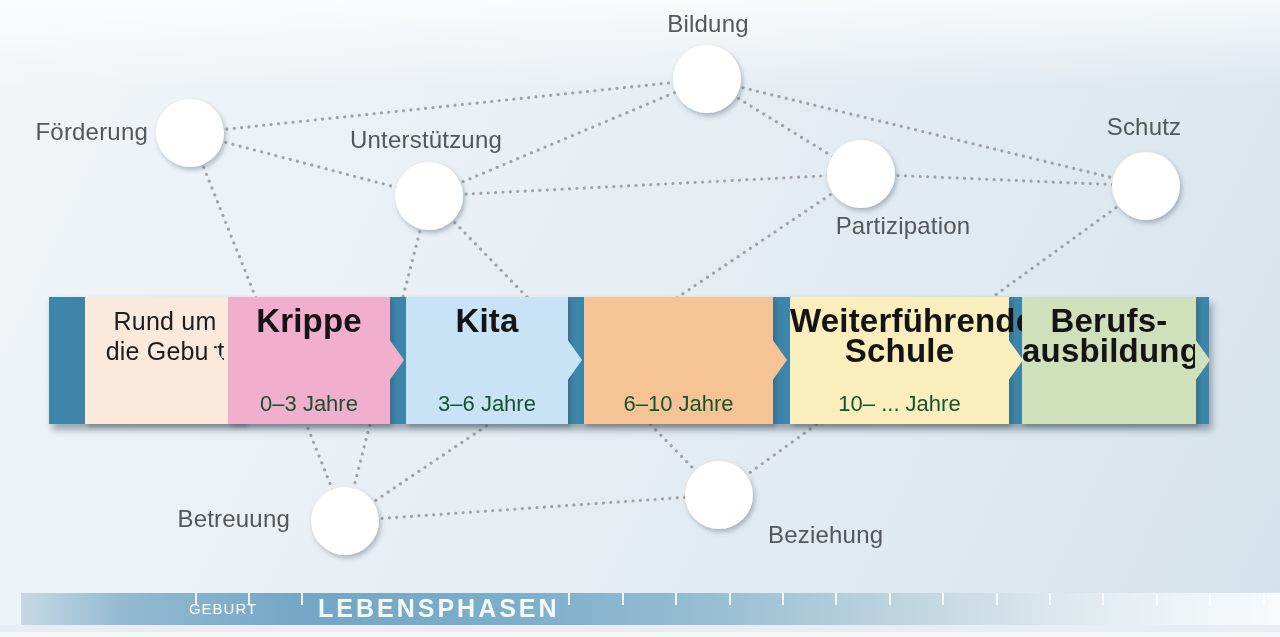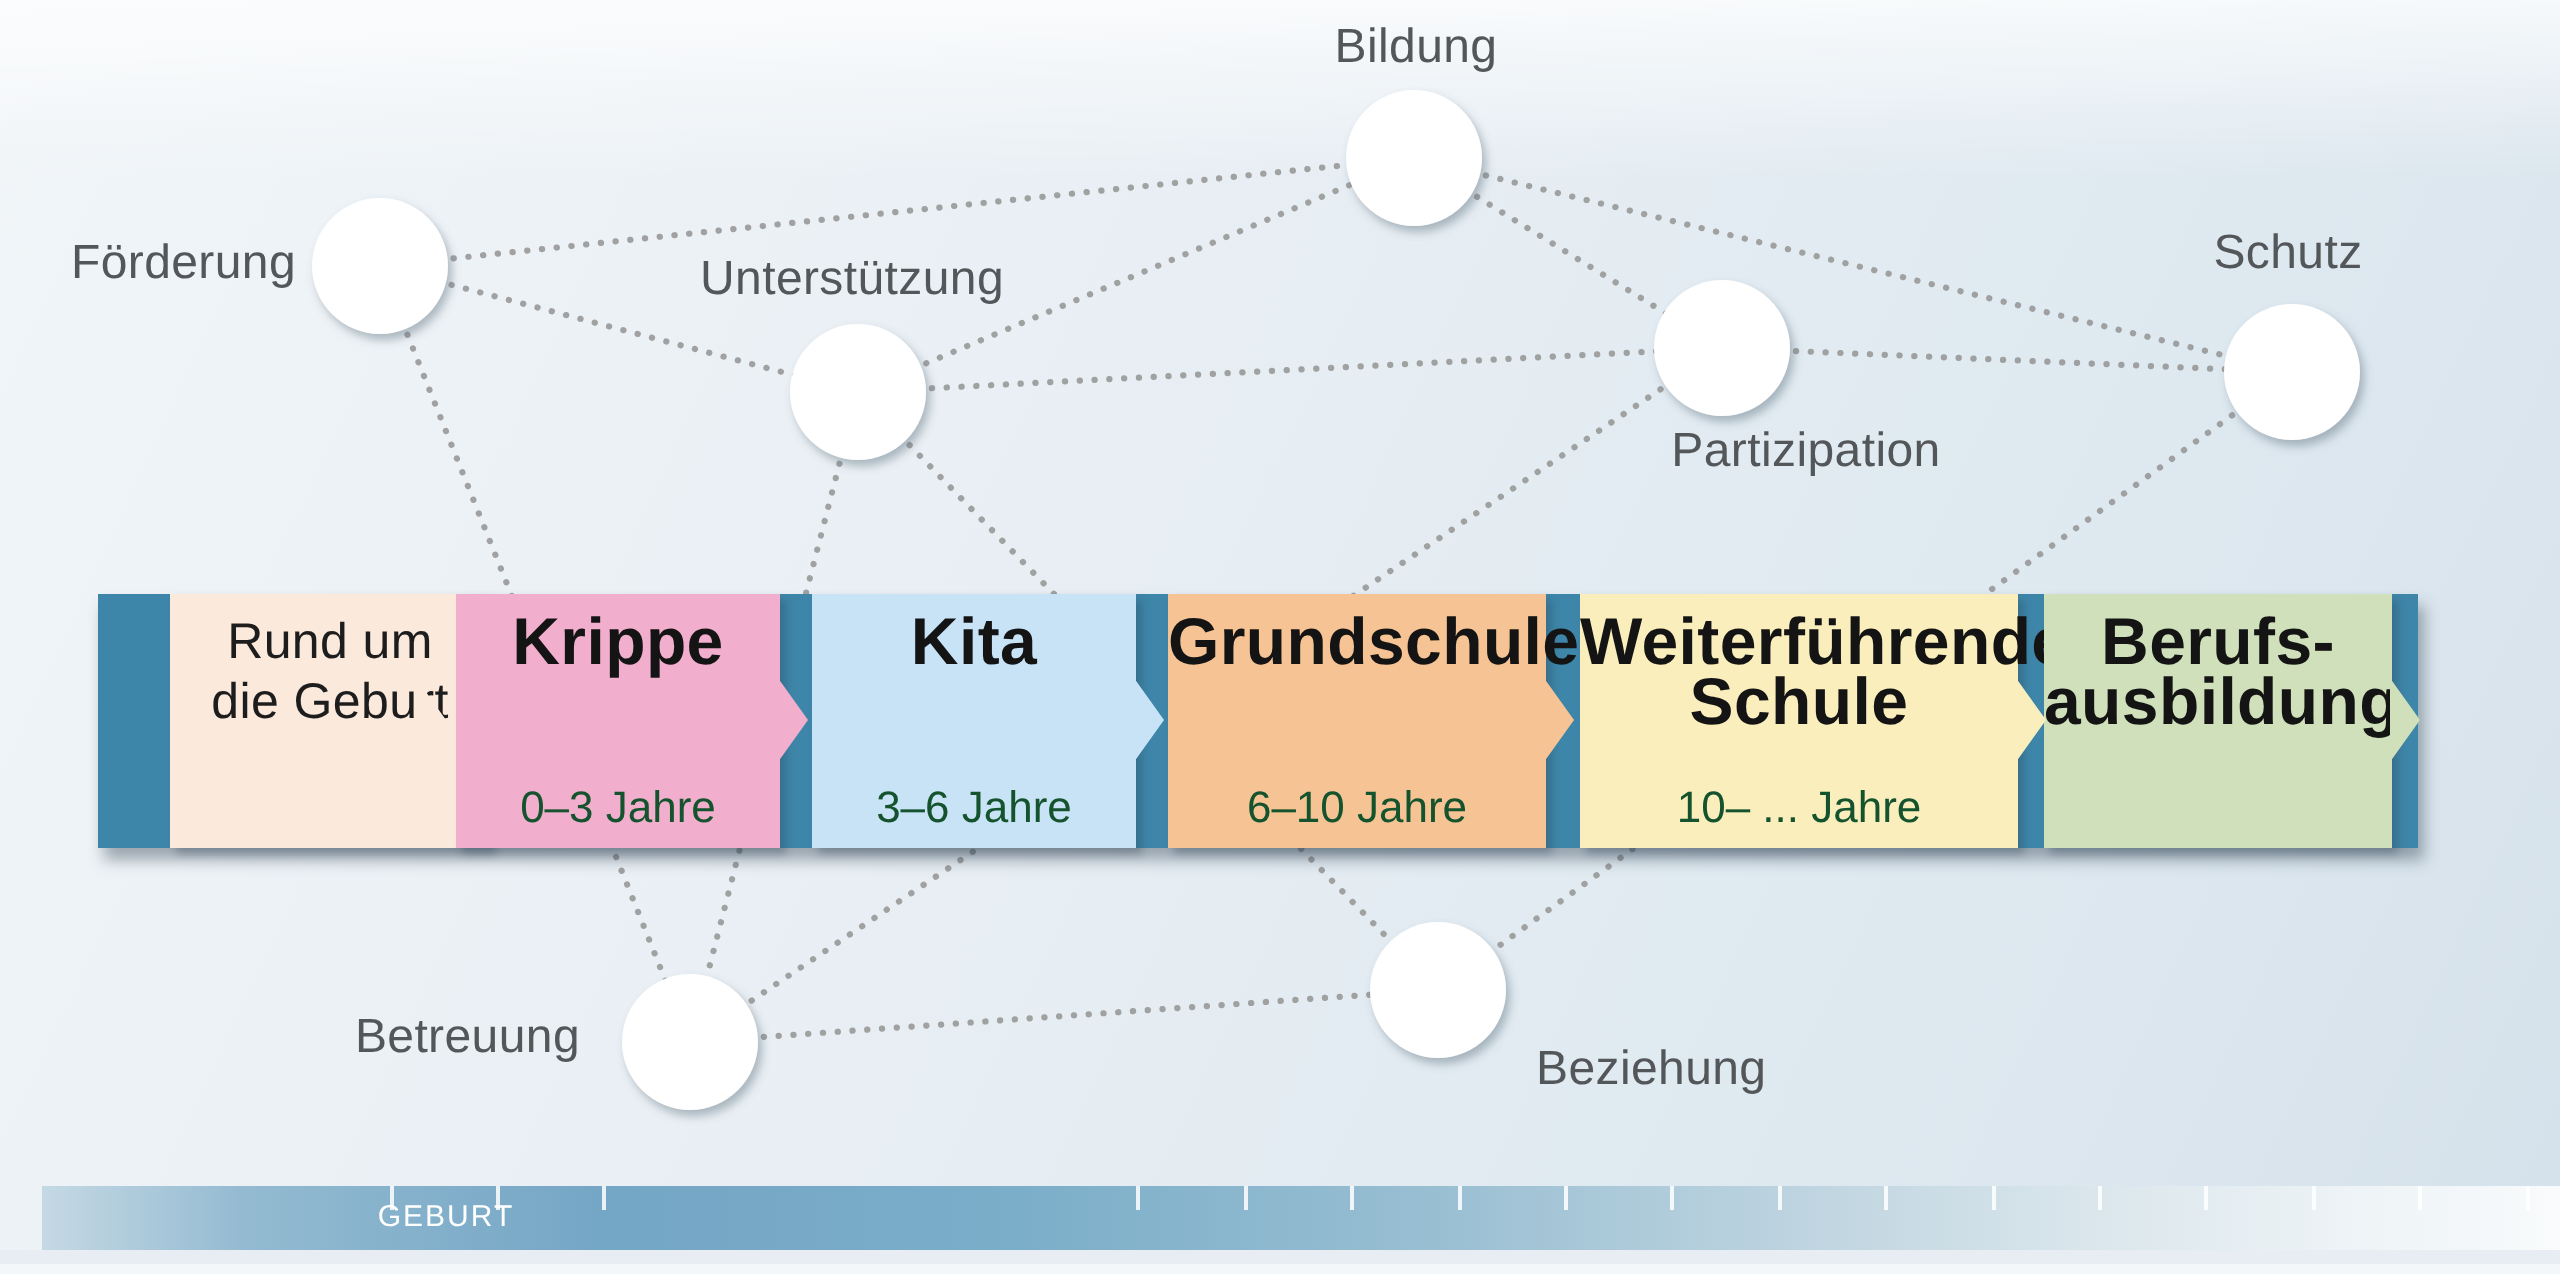--- a/index.html
+++ b/index.html
@@ -120,21 +120,20 @@
         <div class="phase-title">Krippe</div>
         <div class="phase-age">0–3 Jahre</div>
       </div>
       <div class="phase-arrow" style="left: 389px; border-left: 15px solid rgb(241, 174, 205);"></div>
       <div class="phase" style="left: 406px; width: 162px; background: rgb(200, 227, 246);">
         <div class="phase-title">Kita</div>
         <div class="phase-age">3–6 Jahre</div>
       </div>
       <div class="phase-arrow" style="left: 567px; border-left: 15px solid rgb(200, 227, 246);"></div>
       <div class="phase" style="left: 584px; width: 189px; background: rgb(246, 196, 148);">
-        <div class="phase-title">Grundschule</div>
         <div class="phase-age">6–10 Jahre</div>
       </div>
       <div class="phase-arrow" style="left: 772px; border-left: 15px solid rgb(246, 196, 148);"></div>
       <div class="phase" style="left: 790px; width: 219px; background: rgb(250, 238, 189);">
         <div class="phase-title">Weiterführende
 Schule</div>
         <div class="phase-age">10– ... Jahre</div>
       </div>
       <div class="phase-arrow" style="left: 1008px; border-left: 15px solid rgb(250, 238, 189);"></div>
       <div class="phase" style="left: 1022px; width: 174px; background: rgb(207, 224, 187);">
@@ -158,17 +157,18 @@
         <div class="tick" style="left: 867.7px;"></div>
         <div class="tick" style="left: 921.1px;"></div>
         <div class="tick" style="left: 974.5px;"></div>
         <div class="tick" style="left: 1027.9px;"></div>
         <div class="tick" style="left: 1081.3px;"></div>
         <div class="tick" style="left: 1134.7px;"></div>
         <div class="tick" style="left: 1188.1px;"></div>
         <div class="tick" style="left: 1241.5px;"></div>
       </div>
     <div class="geburt">GEBURT</div>
+    <div class="lebensphasen">LEBENSPHASEN</div>
   </div>
   <div class="understrip1"></div>
   <div class="understrip2"></div>
 
 </div>
 
 </body></html>

